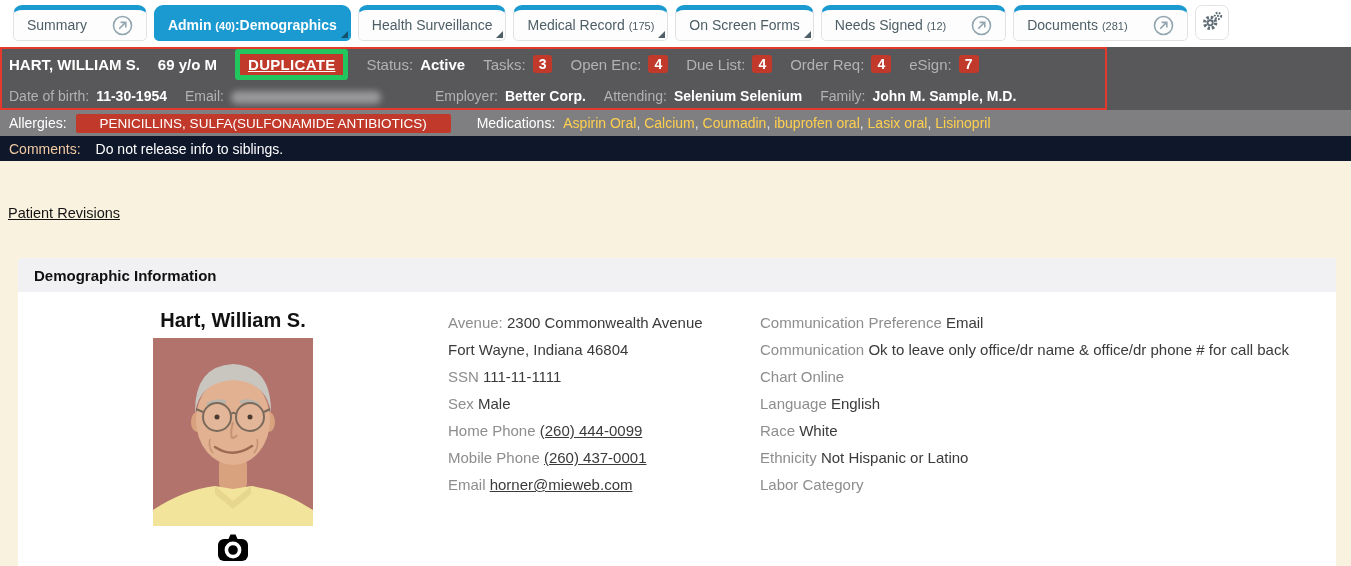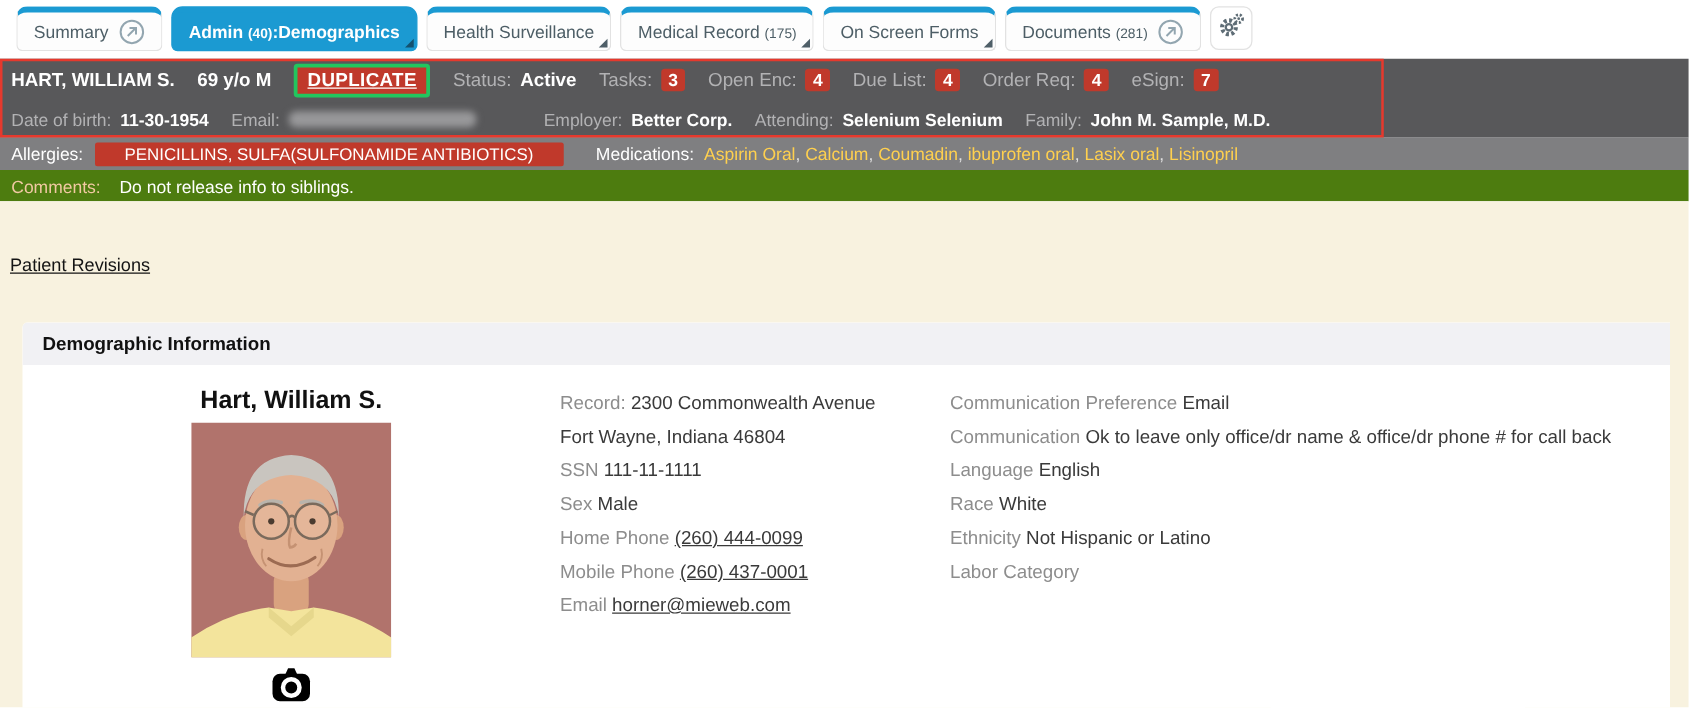--- a/index.html
+++ b/index.html
@@ -3,21 +3,21 @@
 <meta charset="utf-8">
 <style>
   * { margin:0; padding:0; box-sizing:border-box; }
   html,body { width:1351px; height:566px; overflow:hidden; background:#fff;
     font-family:"Liberation Sans", sans-serif; }
 
   
   .tabbar { height:47px; background:#fff; display:flex; align-items:flex-start;
     padding-left:13px; gap:7px; }
   .tab { position:relative; margin-top:5px; display:inline-flex; align-items:center;
-    gap:8px; height:36px; padding:12px 13px; background:#fdfdfd;
+    gap:25px; height:36px; padding:12px 13px; background:#fdfdfd;
     border:1px solid #e2e2e2; border-top:5px solid #1b9ad2;
     border-radius:9px 9px 5px 5px; color:#4d5e66; font-size:14px; cursor:pointer;
     white-space:nowrap; }
   .tab.active { background:#1b9ad2; border-color:#1b9ad2; color:#fff; font-weight:bold; }
   .tab .count { font-size:11px; }
   .fold { position:absolute; right:2px; bottom:2px; width:0; height:0;
     border-left:7px solid transparent; border-bottom:7px solid #4f5f68; }
   .tab.active .fold { border-bottom-color:#14516f; }
   .popout { width:21px; height:21px; display:inline-flex; }
   .gear-btn { margin-top:5px; width:34px; height:35px; border:1px solid #e2e2e2;
@@ -32,36 +32,36 @@
     font-size:14px; }
   .red-box { position:absolute; left:0; top:0; width:1107px; height:63px;
     border:2px solid #e6392d; pointer-events:none; }
   .grp { display:flex; align-items:center; gap:7px; margin-right:18px; }
   .blbl { color:#b2b2b4; font-weight:normal; }
   .bval { color:#fff; font-weight:bold; }
   .badge { background:#c0392b; color:#fff; font-weight:bold; padding:1px 6px;
     border-radius:3px; font-size:14px; cursor:pointer; }
   .duplicate { background:#c0392b; color:#fff; font-weight:bold;
     text-decoration:underline; padding:2px 8px; border-radius:3px;
-    border:3px solid #22c55e; letter-spacing:.3px; cursor:pointer; }
+    border:5px solid #22c55e; letter-spacing:.3px; cursor:pointer; }
   .blur-email { width:150px; height:13px; background:#98989a; border-radius:6px;
     filter:blur(3px); }
 
   
   .allergies { height:26px; background:#7f7f81; display:flex; align-items:center;
     padding-left:9px; font-size:14px; }
   .al-lbl { color:#ffffff; margin-right:9px; }
   .al-badge { background:#c0392b; color:#fff; padding:2px 24px; border-radius:2px;
     font-size:13.5px; cursor:pointer; white-space:nowrap; }
   .meds-lbl { color:#fff; margin-left:26px; margin-right:8px; }
   .med { color:#ffd04e; cursor:pointer; }
   .med + .med::before { content:", "; color:#e0e0e0; }
 
   
-  .comments { height:25px; background:#4d7c0f; display:flex; align-items:center;
+  .comments { height:25px; background:#0f172a; display:flex; align-items:center;
     padding-left:9px; font-size:14px; }
   .cm-lbl { color:#f0c9a2; }
   .cm-val { color:#fff; margin-left:15px; }
 
   
   .main { position:relative; background:#f8f2df; height:405px; }
   .revisions { position:absolute; left:8px; top:44px; font-size:14.5px;
     color:#141414; text-decoration:underline; cursor:pointer; }
   .card { position:absolute; left:18px; top:97px; right:15px; height:309px;
     background:#fff; overflow:hidden; border-radius:4px 0 0 0; }
@@ -102,20 +102,29 @@
   </div>
   <div class="tab">
     <span><span>Medical Record</span> <span class="count">(175)</span></span>
     <span class="fold"></span>
   </div>
   <div class="tab">
     <span>On Screen Forms</span>
     <span class="fold"></span>
   </div>
   <div class="tab">
+    <span><span>Needs Signed</span> <span class="count">(12)</span></span>
+    <span class="popout">
+      <svg width="21" height="21" viewBox="0 0 21 21">
+          <circle cx="10.5" cy="10.5" r="9" fill="none" stroke="#93a6b0" stroke-width="1.6"></circle>
+          <path d="M7.2,13.8 L13.4,7.6 M8.6,7.4 h5.2 v5.2" fill="none" stroke="#93a6b0" stroke-width="1.6"></path>
+        </svg>
+    </span>
+  </div>
+  <div class="tab">
     <span><span>Documents</span> <span class="count">(281)</span></span>
     <span class="popout">
       <svg width="21" height="21" viewBox="0 0 21 21">
           <circle cx="10.5" cy="10.5" r="9" fill="none" stroke="#93a6b0" stroke-width="1.6"></circle>
           <path d="M7.2,13.8 L13.4,7.6 M8.6,7.4 h5.2 v5.2" fill="none" stroke="#93a6b0" stroke-width="1.6"></path>
         </svg>
     </span>
   </div>
   <div class="gear-btn">
     <span>
@@ -163,21 +172,21 @@
     <span class="grp">
         <span class="blbl">eSign:</span>
         <span class="badge">7</span>
       </span>
   </div>
   <div class="row2">
     <span class="grp">
         <span class="blbl">Date of birth:</span>
         <span class="bval">11-30-1954</span>
       </span>
-    <span class="grp" style="margin-right:54px;">
+    <span class="grp" style="margin-right:54px;align-items:flex-end;">
         <span class="blbl">Email:</span>
         <span class="blur-email"></span>
       </span>
     <span class="grp">
         <span class="blbl">Employer:</span>
         <span class="bval">Better Corp.</span>
       </span>
     <span class="grp">
         <span class="blbl">Attending:</span>
         <span class="bval">Selenium Selenium</span>
@@ -243,32 +252,33 @@
             <svg width="32" height="29" viewBox="0 0 32 29">
               <path d="M11,7 L13.5,1.5 H18.5 L21,7 Z" fill="#000"></path>
               <rect x="1" y="6" width="30" height="22" rx="6" fill="#000"></rect>
               <circle cx="16" cy="17" r="6.6" fill="none" stroke="#fff" stroke-width="3.6"></circle>
             </svg>
           </span>
         </div>
       </div>
 
       <div class="col2">
-        <div><span class="fl">Record:</span> <span class="fv">2300 Commonwealth Avenue</span></div>
+        <div><span class="fl">Avenue:</span> <span class="fv">2300 Commonwealth Avenue</span></div>
         <div><span class="fv">Fort Wayne, Indiana 46804</span></div>
         <div><span class="fl">SSN</span> <span class="fv">111-11-1111</span></div>
         <div><span class="fl">Sex</span> <span class="fv">Male</span></div>
         <div><span class="fl">Home Phone</span> <a class="link">(260) 444-0099</a></div>
         <div><span class="fl">Mobile Phone</span> <a class="link">(260) 437-0001</a></div>
         <div><span class="fl">Email</span> <a class="link">horner@mieweb.com</a></div>
       </div>
 
       <div class="col3">
         <div><span class="fl">Communication Preference</span> <span class="fv">Email</span></div>
         <div><span class="fl">Communication</span> <span class="fv">Ok to leave only office/dr name &amp; office/dr phone # for call back</span></div>
+        <div><span class="fl">Chart Online</span> <span class="fv"></span></div>
         <div><span class="fl">Language</span> <span class="fv">English</span></div>
         <div><span class="fl">Race</span> <span class="fv">White</span></div>
         <div><span class="fl">Ethnicity</span> <span class="fv">Not Hispanic or Latino</span></div>
         <div><span class="fl">Labor Category</span> <span class="fv"></span></div>
       </div>
 
     </div>
   </div>
 </div>
 

